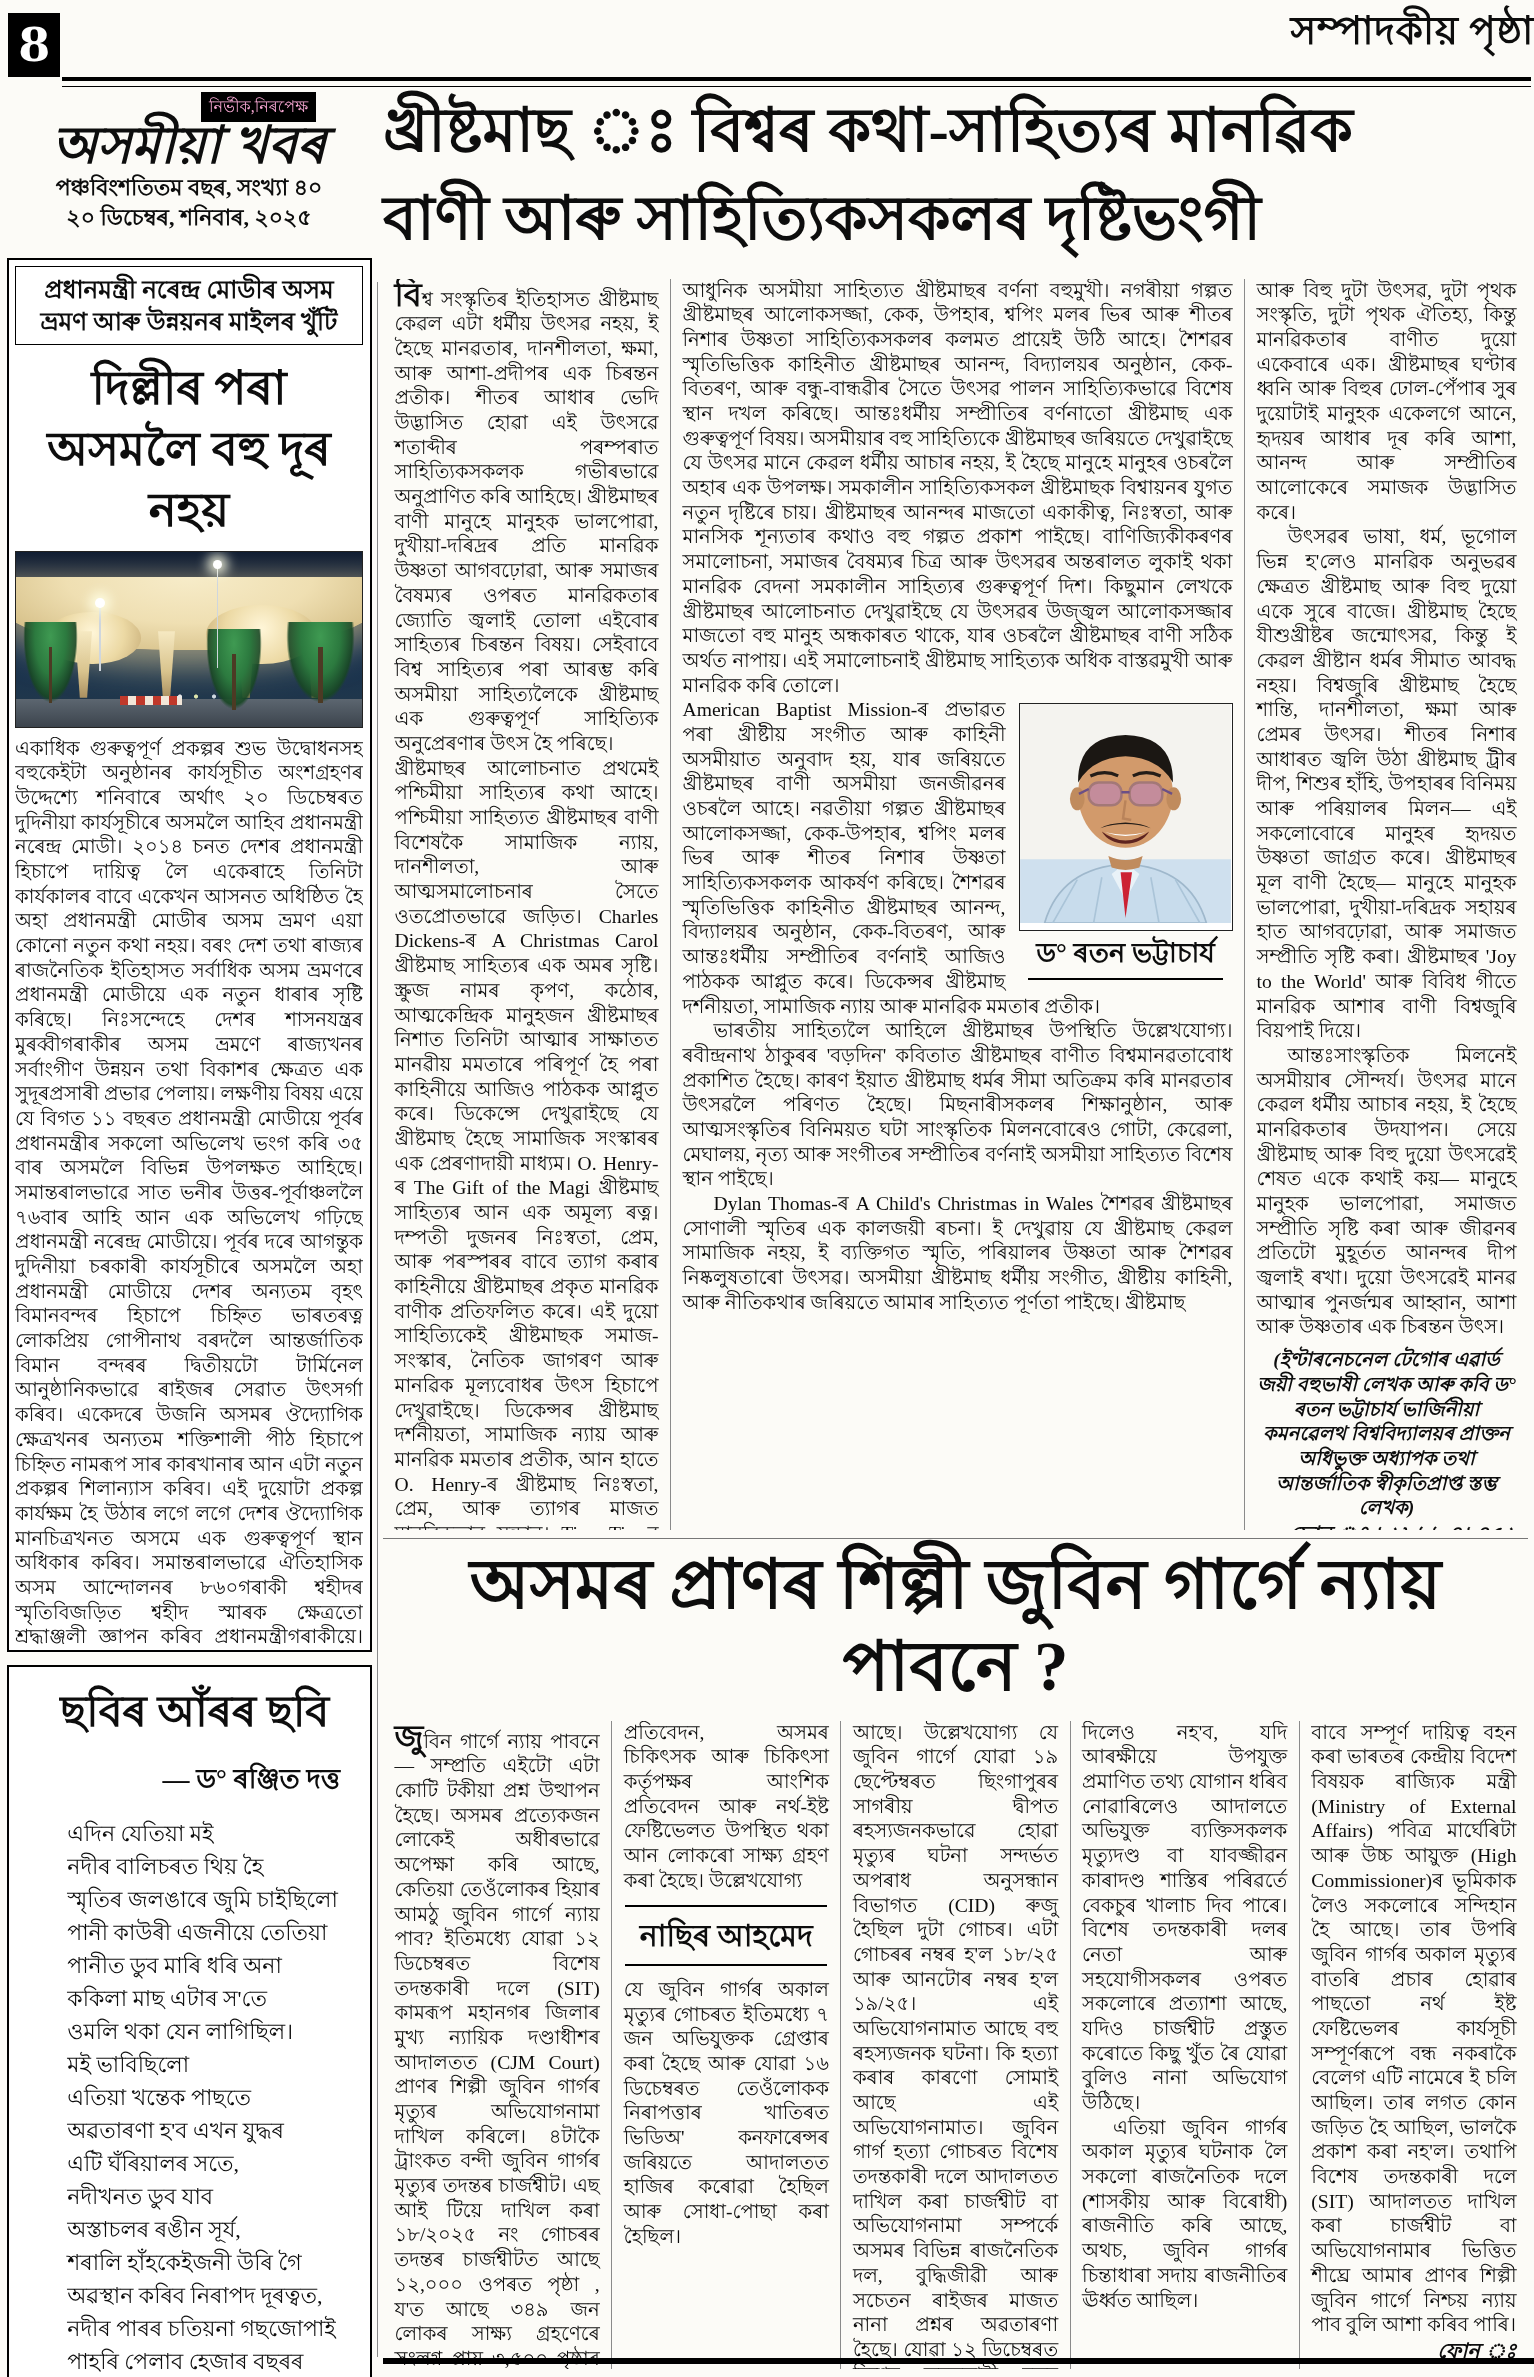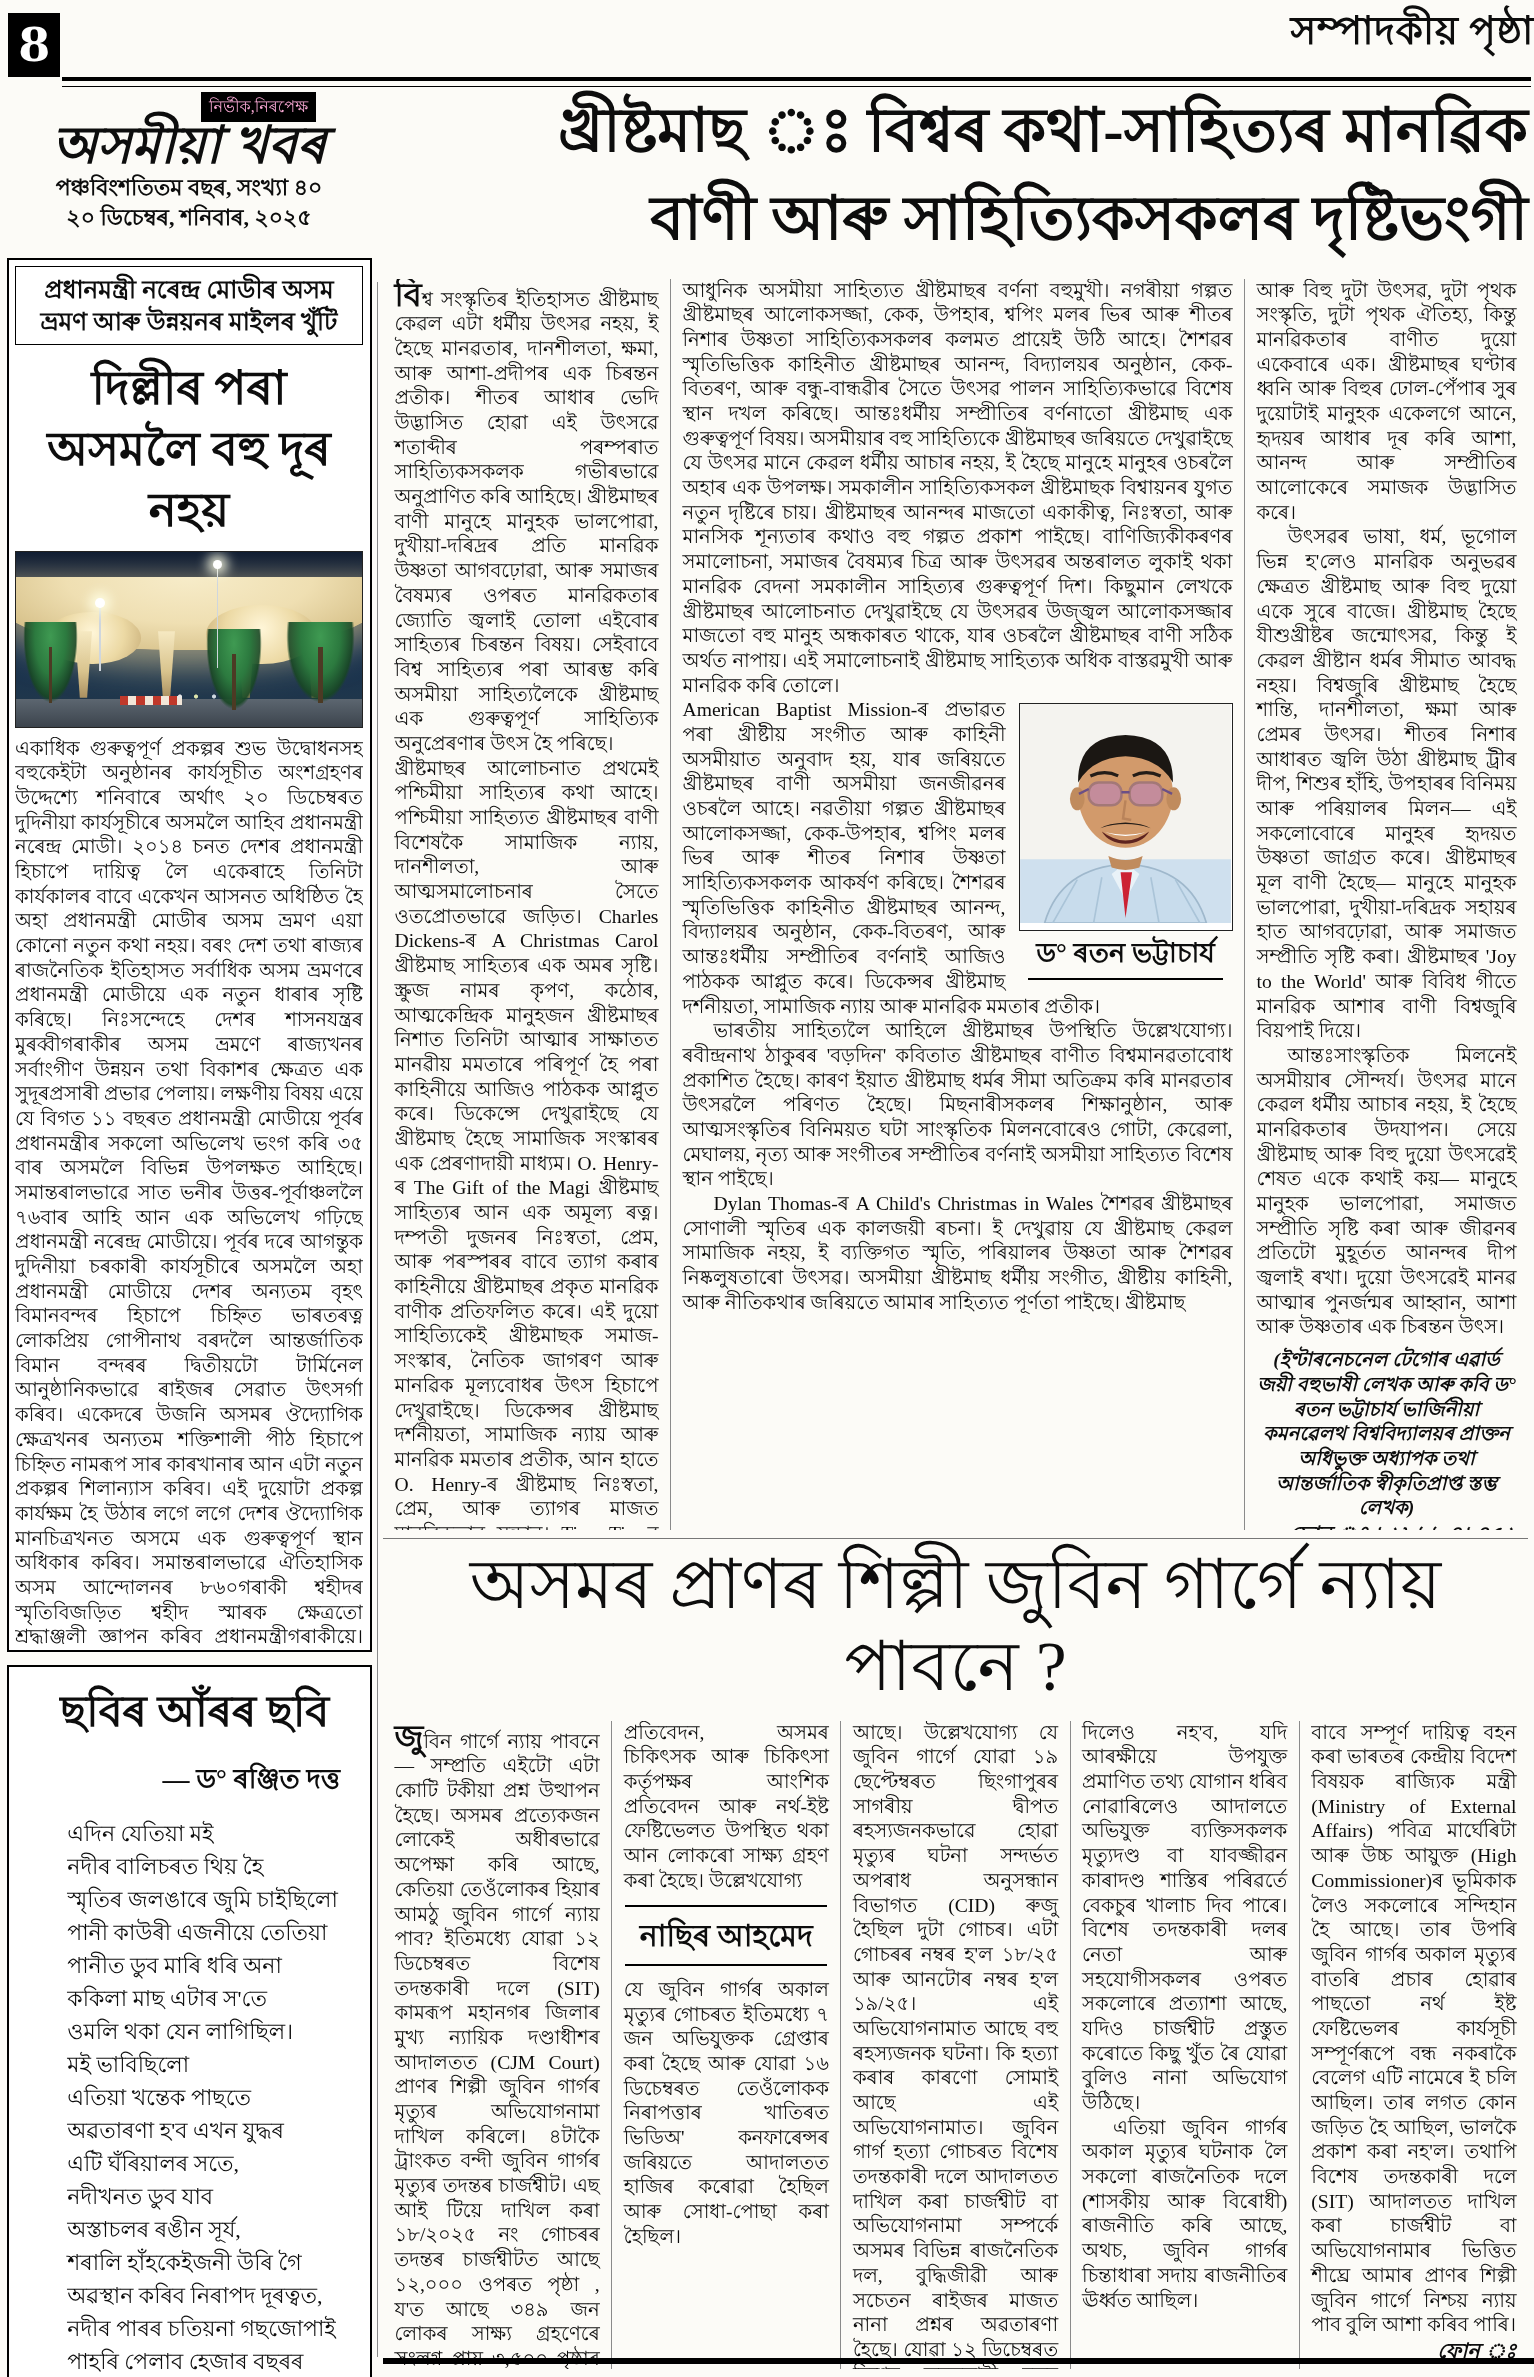--- a/index.html
+++ b/index.html
@@ -86,40 +86,40 @@
   
   .poem-box{ border:2.5px solid #000; margin-top:13px; padding:11.5px 9.8px; height:789px;
     overflow:hidden; background:#fff; }
   .poem-title{ font-size:43px; font-weight:bold; margin-left:42px; }
   .poem-byline{ text-align:right; font-size:27px; font-weight:bold; margin:8.2px 19.6px 14.7px 0; }
   .poem-lines{ margin-left:49px; font-size:22px; line-height:1.5; }
   .poem-line{ min-height:11.5px; }
   
   .main-col{ position:absolute; left:383px; top:87px; width:1145px; }
   .christmas-headline{
-    font-size:61px; font-weight:bold; text-align:right; line-height:1.45;
+    font-size:61px; font-weight:bold; text-align:left; line-height:1.45;
   }
   .col-row{ display:flex; margin-top:14.7px; }
   .ncol{ padding:0 11.5px; overflow:hidden; }
   .ncol + .ncol{ border-left:0.8px solid #8a8a8a; }
   .christmas-row{ height:1251px; }
   .c1{ width:264px; }
   .cmid{ width:550px; }
   .c4{ width:260px; }
   .lead-char{ font-size:1.65em; font-weight:bold; line-height:1; }
   
   .portrait-float{ float:right; width:214px; margin:4.9px 0 8.2px 13px; text-align:center; }
   .portrait-frame{ border:1.6px solid #222; background:#fff; }
   .portrait-caption{ font-size:27px; font-weight:bold; margin-top:4.9px; }
   .caption-rule{ border-bottom:2.5px solid #000; margin:8.2px 9.8px 0 9.8px; }
   .attribution{ font-style:italic; font-weight:bold; text-align:center; margin-top:8.2px; }
   .article-phone{ text-align:right; font-size:21px; font-weight:bold; font-style:italic; }
   
   .zubeen-section{ border-top:0.8px solid #777; margin-top:8.2px; padding-top:4.9px; }
-  .zubeen-headline{ font-size:69px; font-weight:normal; text-align:center; line-height:1.2; }
+  .zubeen-headline{ font-size:69px; font-weight:bold; text-align:center; line-height:1.2; }
   .zubeen-row{ height:648px; margin-top:11.5px; }
   .zcol{ flex:1; }
   .byline-box{
     border-top:2.5px solid #000; border-bottom:2.5px solid #000; text-align:center;
     font-size:30px; font-weight:bold; padding:9.8px 0; margin:11.5px 1.6px;
   }
   .bottom-rule{ position:absolute; left:383px; right:0; top:2358px; height:5.7px; background:#000; }
   .left-main-rule{ position:absolute; left:377px; top:282px; height:2075px; width:0.8px; background:#8a8a8a; }
 </style>
 </head>

